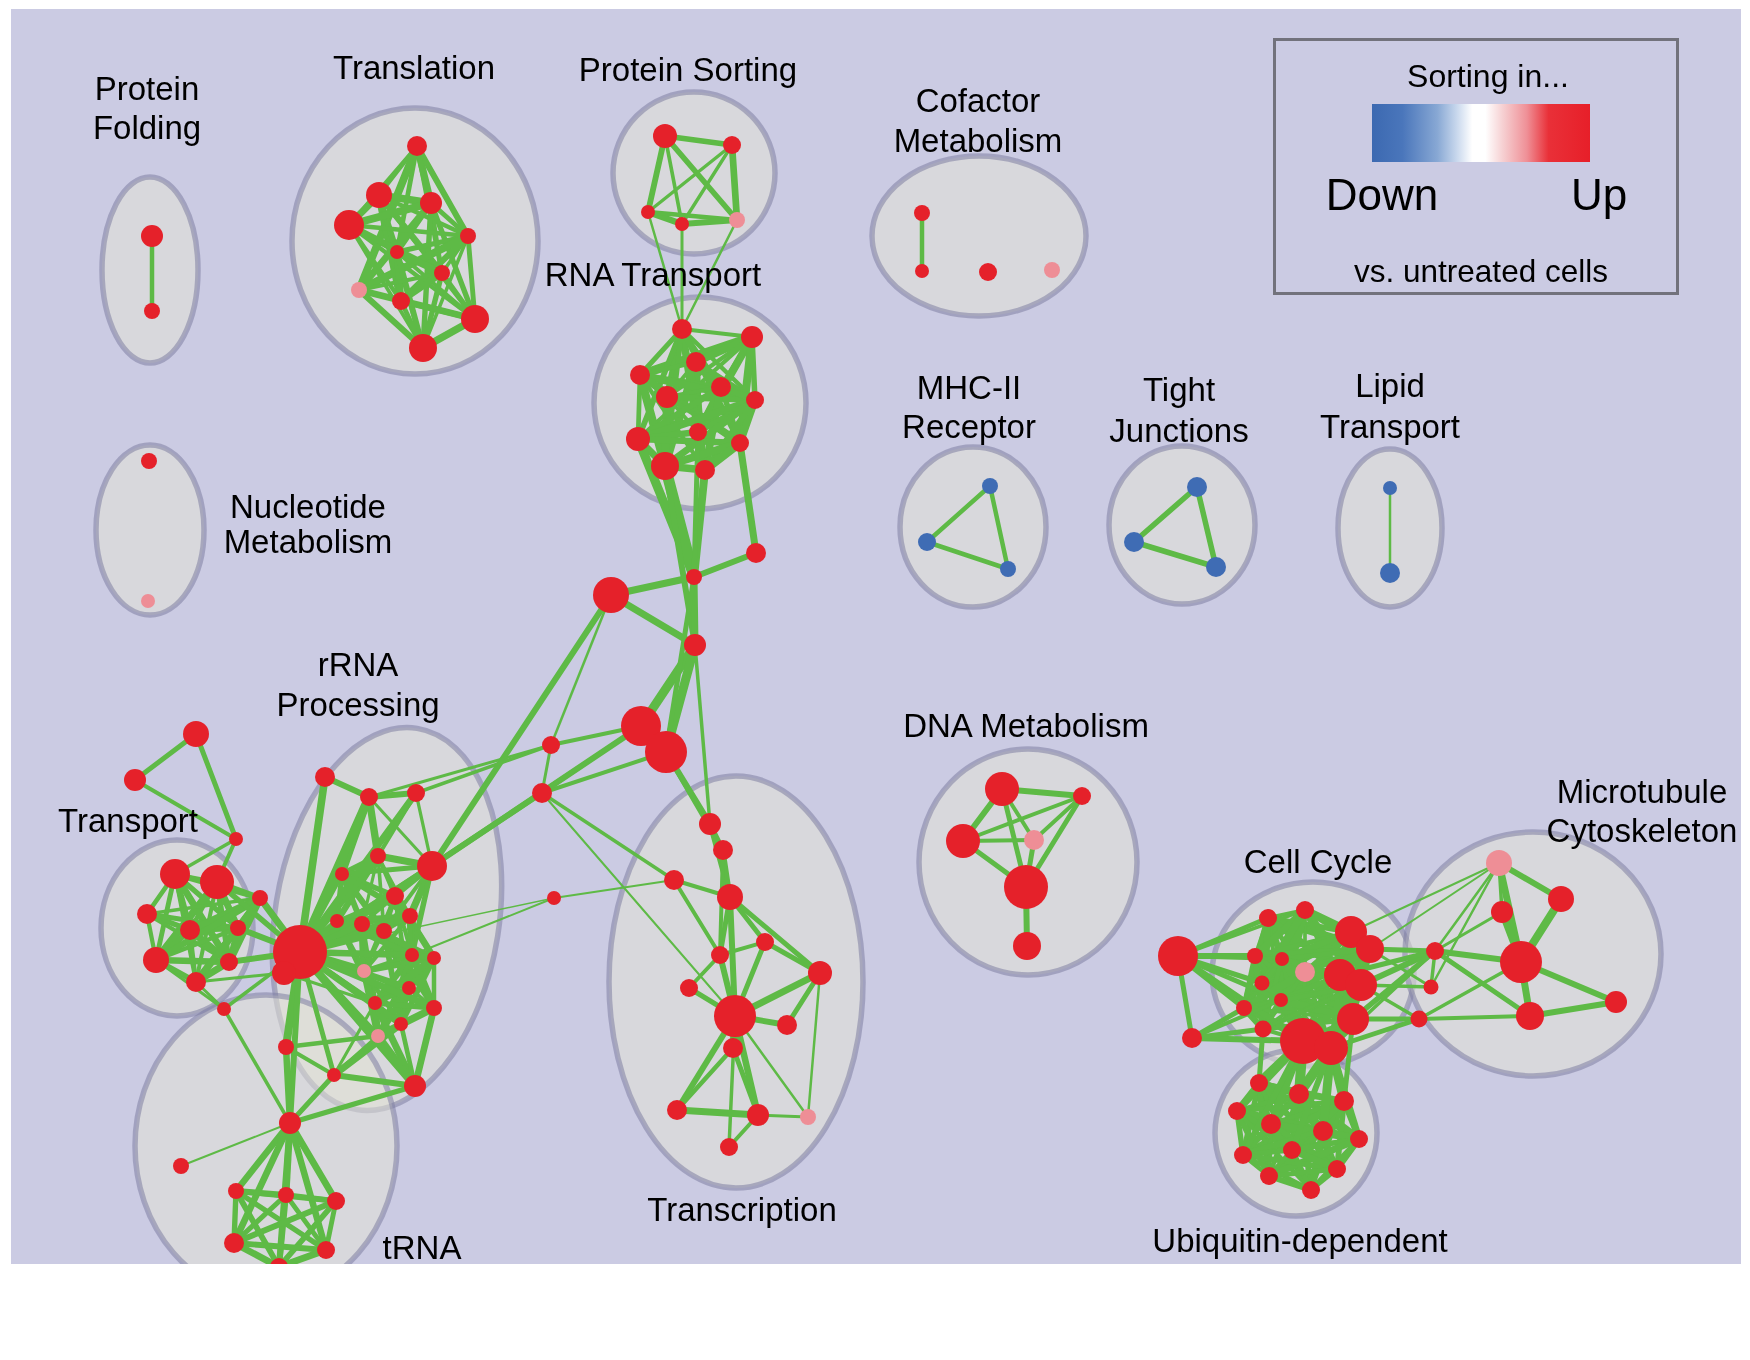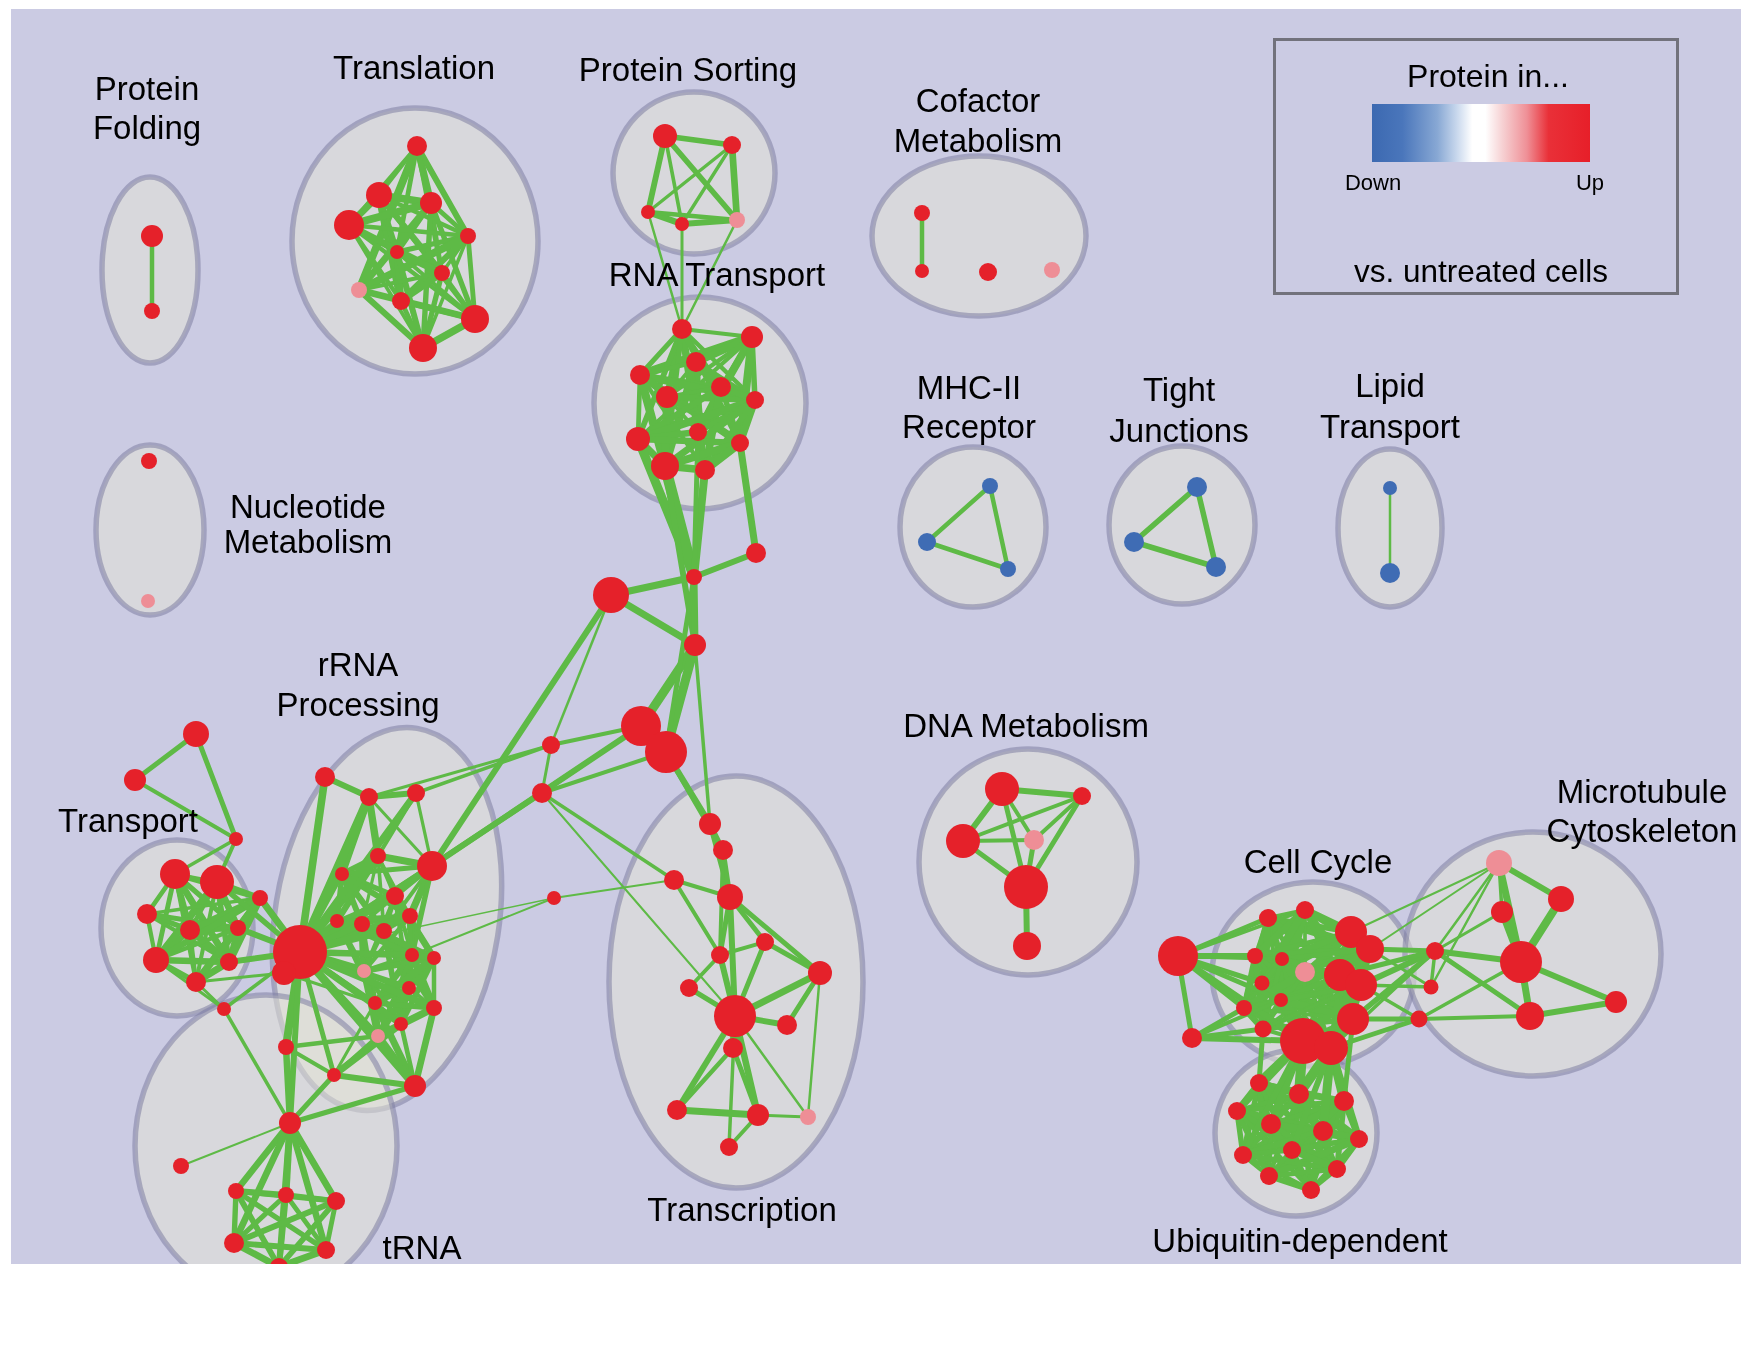--- a/index.html
+++ b/index.html
@@ -5,21 +5,21 @@
   html,body { margin:0; padding:0; background:#ffffff; }
   #stage { position:relative; width:1750px; height:1264px; overflow:hidden;
            font-family:"Liberation Sans","DejaVu Sans",sans-serif; }
   #network-svg { position:absolute; left:0; top:0; }
   .clabel { position:absolute; transform:translate(-50%,0); text-align:center;
             font-size:33px; line-height:1.18; color:#000; white-space:pre; }
   #legend-box { position:absolute; border:3px solid #72727c; box-sizing:border-box; }
   .legend-text { position:absolute; transform:translate(-50%,0); text-align:center;
                  color:#000; white-space:nowrap; }
   #legend-title { font-size:32px; }
-  #legend-down, #legend-up { font-size:22px; }
+  #legend-down, #legend-up { font-size:44px;margin-left:9px; }
   #legend-sub1, #legend-sub2 { font-size:31.5px; }
   #gradient-bar { position:absolute; }
 </style>
 </head>
 <body>
 
 <div id="stage">
   <svg id="network-svg" width="1750" height="1360" viewBox="0 0 1750 1360">
       <rect x="11" y="9" width="1730" height="1339" fill="#cbcbe3"></rect>
       <g>
@@ -813,21 +813,21 @@
         <circle cx="279" cy="1267" r="9" fill="#e5212a"></circle>
       </g>
     </svg>
   <div id="labels-layer">
       <div class="clabel" style="left: 147px; top: 69px; line-height: 39px;">Protein
 Folding</div>
       <div class="clabel" style="left: 414px; top: 48px; line-height: 39px;">Translation</div>
       <div class="clabel" style="left: 688px; top: 50px; line-height: 39px;">Protein Sorting</div>
       <div class="clabel" style="left: 978px; top: 80.5px; line-height: 40px;">Cofactor
 Metabolism</div>
-      <div class="clabel" style="left: 717px; top: 255px; line-height: 39px;">RNA Transport</div>
+      <div class="clabel" style="left: 653px; top: 255px; line-height: 39px;">RNA Transport</div>
       <div class="clabel" style="left: 308px; top: 489px; line-height: 35px;">Nucleotide
 Metabolism</div>
       <div class="clabel" style="left: 969px; top: 368px; line-height: 39px;">MHC-II
 Receptor</div>
       <div class="clabel" style="left: 1179px; top: 369px; line-height: 41px;">Tight
 Junctions</div>
       <div class="clabel" style="left: 1390px; top: 365px; line-height: 41px;">Lipid
 Transport</div>
       <div class="clabel" style="left: 128px; top: 801px; line-height: 39px;">Transport</div>
       <div class="clabel" style="left: 358px; top: 644.5px; line-height: 40px;">rRNA
@@ -837,18 +837,18 @@
       <div class="clabel" style="left: 742px; top: 1190px; line-height: 39px;">Transcription</div>
       <div class="clabel" style="left: 1026px; top: 706px; line-height: 39px;">DNA Metabolism</div>
       <div class="clabel" style="left: 1318px; top: 842px; line-height: 39px;">Cell Cycle</div>
       <div class="clabel" style="left: 1642px; top: 752px; line-height: 39px; margin-top: 20px;">Microtubule
 Cytoskeleton</div>
       <div class="clabel" style="left: 1300px; top: 1220.5px; line-height: 40px;">Ubiquitin-dependent
 Protein Degradation</div>
     </div>
   <div id="legend-box" style="left: 1273px; top: 38px; width: 406px; height: 257px;">
     <div id="gradient-bar" style="left: 96px; top: 63px; width: 218px; height: 58px; background: linear-gradient(to right, rgb(60, 105, 177) 0%, rgb(74, 118, 187) 14%, rgb(136, 168, 212) 30%, rgb(201, 216, 237) 39%, rgb(255, 255, 255) 46%, rgb(255, 255, 255) 52%, rgb(246, 208, 210) 60%, rgb(239, 144, 151) 71%, rgb(233, 48, 56) 81%, rgb(231, 31, 41) 100%);"></div>
-    <div id="legend-title" class="legend-text" style="left: 212px; top: 17px;">Protein in...</div>
+    <div id="legend-title" class="legend-text" style="left: 212px; top: 17px;">Sorting in...</div>
     <div id="legend-down" class="legend-text" style="left: 97px; top: 129px;">Down</div>
     <div id="legend-up" class="legend-text" style="left: 314px; top: 129px;">Up</div>
     <div id="legend-sub2" class="legend-text" style="left: 205px; top: 212px;">vs. untreated cells</div>
   </div>
 </div>
 
 </body></html>

